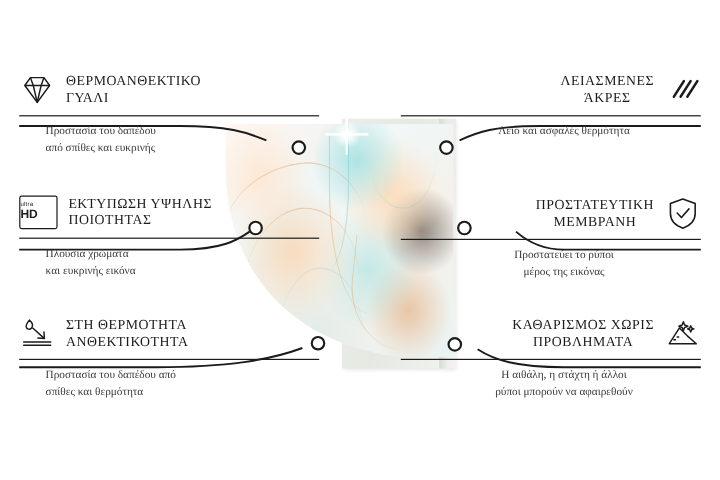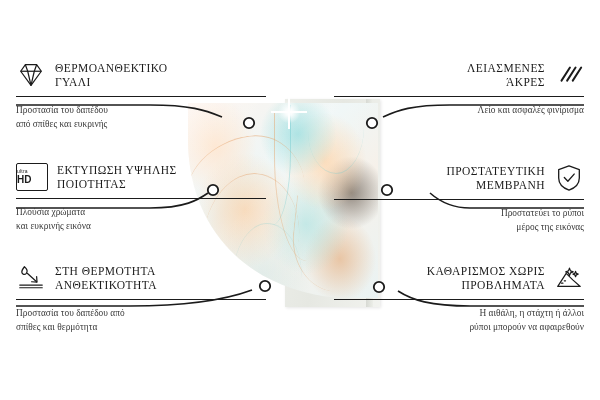--- a/index.html
+++ b/index.html
@@ -66,34 +66,35 @@
     -webkit-clip-path:path("M0,0 L190,0 L190,195 L150,195 C60,186 2,128 0,40 Z");
     clip-path:path("M0,0 L190,0 L190,195 L150,195 C60,186 2,128 0,40 Z");
   }
 
   
   #connectors{position:absolute;left:0;top:0;width:600px;height:400px;}
 
   
   .feature{position:absolute;width:250px;}
   .feat-left{left:16px;text-align:left;}
-  .feat-right{left:334px;text-align:right;}
+  .feat-right{left:334px;text-align:center;}
   .feat-head{display:flex;align-items:center;gap:9px;}
   .feat-right .feat-head{flex-direction:row-reverse;}
   .feat-title{
     font-size:11.5px;line-height:1.24;letter-spacing:.45px;
     color:#1b1b1b;font-family:"Liberation Serif", serif;
   }
   .feat-icon{width:30px;height:30px;flex:0 0 30px;display:block;}
   .feat-rule{
     height:1.4px;background:#1b1b1b;margin-top:6px;width:100%;
   }
   .feat-desc{
     margin-top:7px;font-size:9.4px;line-height:1.45;color:#3a3a3a;
     font-family:"Liberation Serif", serif;
+    margin-left:22px;
   }
 
   .f-l1{top:60px;}
   .f-l2{top:163px;}
   .f-l3{top:263px;}
   .f-r1{top:60px;}
   .f-r2{top:163px;}
   .f-r3{top:263px;}
 
   .hd-badge{
@@ -215,21 +216,21 @@
           <path d="M20,22 L29,8"></path>
         </g>
       </svg>
       <div class="feat-title">
         <div>ΛΕΙΑΣΜΕΝΕΣ</div>
         <div>ΆΚΡΕΣ</div>
       </div>
     </div>
     <div class="feat-rule"></div>
     <div class="feat-desc">
-      <div>Λείο και ασφαλές φινίρισμα</div>
+      <div>Λείο και ασφαλές θερμότητα</div>
       <div></div>
     </div>
   </div>
 
   <div class="feature feat-right f-r2">
     <div class="feat-head">
       <svg class="feat-icon" viewBox="0 0 32 32">
         <g fill="none" stroke="#1b1b1b" stroke-width="1.4" stroke-linejoin="round" stroke-linecap="round">
           <path d="M16,3 L27,7 L27,16 C27,22.5 22,26.8 16,29 C10,26.8 5,22.5 5,16 L5,7 Z"></path>
           <path d="M11,15.5 L14.8,19.5 L21.5,11.8"></path>

